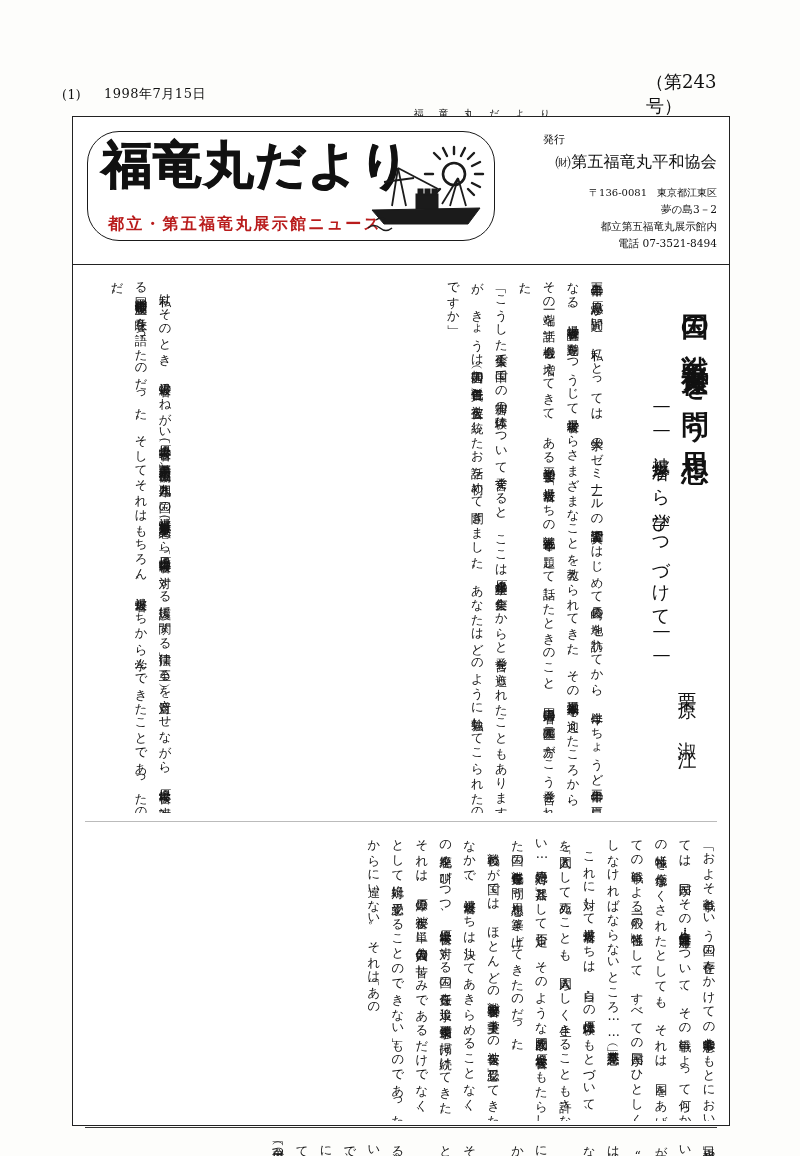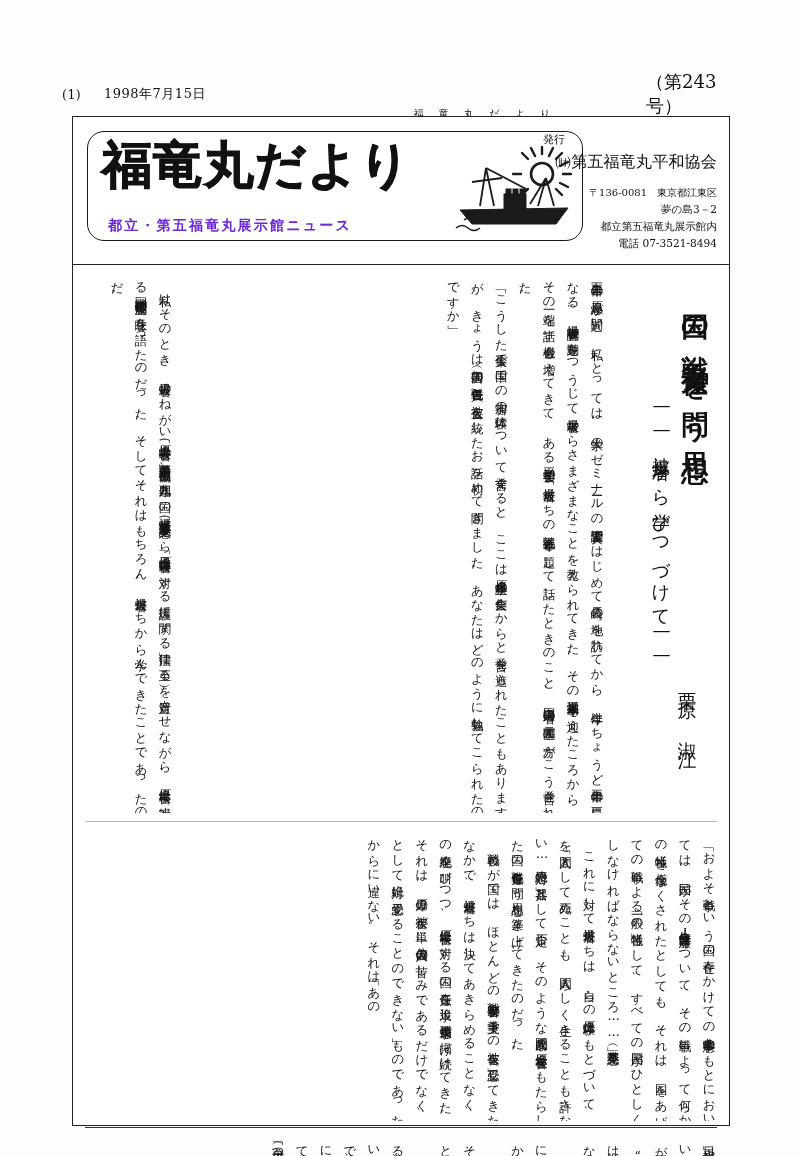--- a/index.html
+++ b/index.html
@@ -78,24 +78,24 @@
     top: 0;
     width: 100%;
     height: 148px;
     box-sizing: border-box;
     border-bottom: 1.2px solid #222;
   }
   .logo-box {
     position: absolute;
     left: 14px;
     top: 14px;
-    width: 496px;
+    width: 408px;
     height: 110px;
     border: 1.6px solid #1a1a1a;
-    border-radius: 17px;
+    border-radius: 32px;
     box-sizing: border-box;
     overflow: hidden;
     background: #fff;
     text-align: right;
   }
   .logo-title {
     position: absolute;
     left: 14px;
     top: 2px;
     font-family: "DejaVu Serif", "Liberation Serif", serif;
@@ -104,24 +104,24 @@
     letter-spacing: 1px;
     line-height: 1.22;
     color: #111;
     -webkit-text-stroke: 1.1px #111;
     white-space: nowrap;
   }
   .logo-sub {
     position: absolute;
     left: 20px;
     bottom: 5px;
-    font-size: 14px;
+    font-size: 16px;
     font-weight: 700;
     letter-spacing: 2.2px;
-    color: #6d28d9;
+    color: #b91c1c;
     white-space: nowrap;
   }
   .boat-art {
     position: absolute;
     right: 4px;
     top: 12px;
     width: 128px;
     height: 92px;
   }
 

